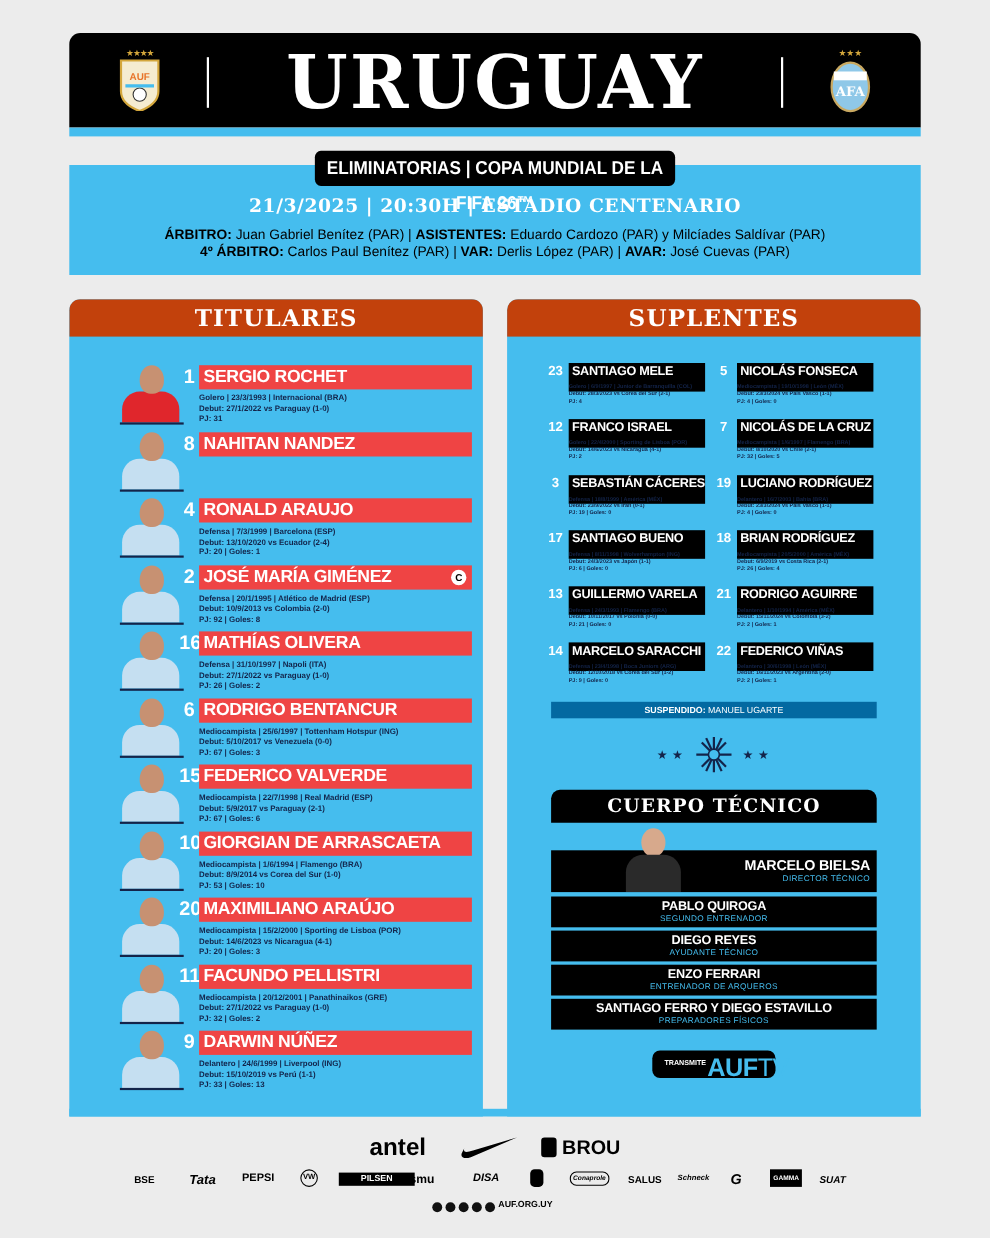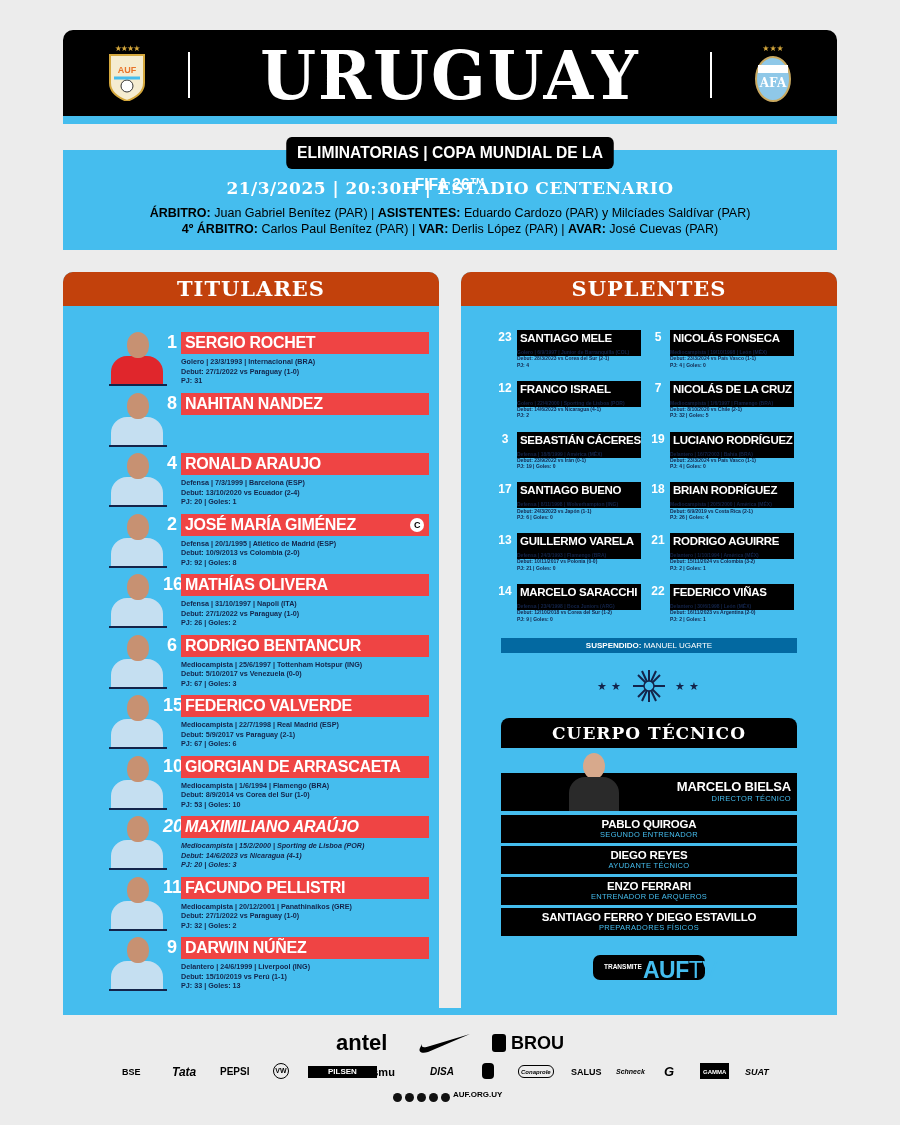--- a/index.html
+++ b/index.html
@@ -196,21 +196,21 @@
           <div class="base"></div>
         </div>
         <div class="sn">10</div>
         <div class="sname cond"><span>GIORGIAN DE ARRASCAETA</span></div>
         <div class="sinfo cond">
           <div>Mediocampista | 1/6/1994 | Flamengo (BRA)</div>
           <div>Debut: 8/9/2014 vs Corea del Sur (1-0)</div>
           <div>PJ: 53 | Goles: 10</div>
         </div>
       </div>
-      <div class="starter" style="top: 544px; font-style: italic;">
+      <div class="starter" style="top: 544px;">
         <div class="photo">
           <div class="body"></div>
           <div class="head"></div>
           <div class="base"></div>
         </div>
         <div class="sn">20</div>
         <div class="sname cond"><span>MAXIMILIANO ARAÚJO</span></div>
         <div class="sinfo cond">
           <div>Mediocampista | 15/2/2000 | Sporting de Lisboa (POR)</div>
           <div>Debut: 14/6/2023 vs Nicaragua (4-1)</div>

